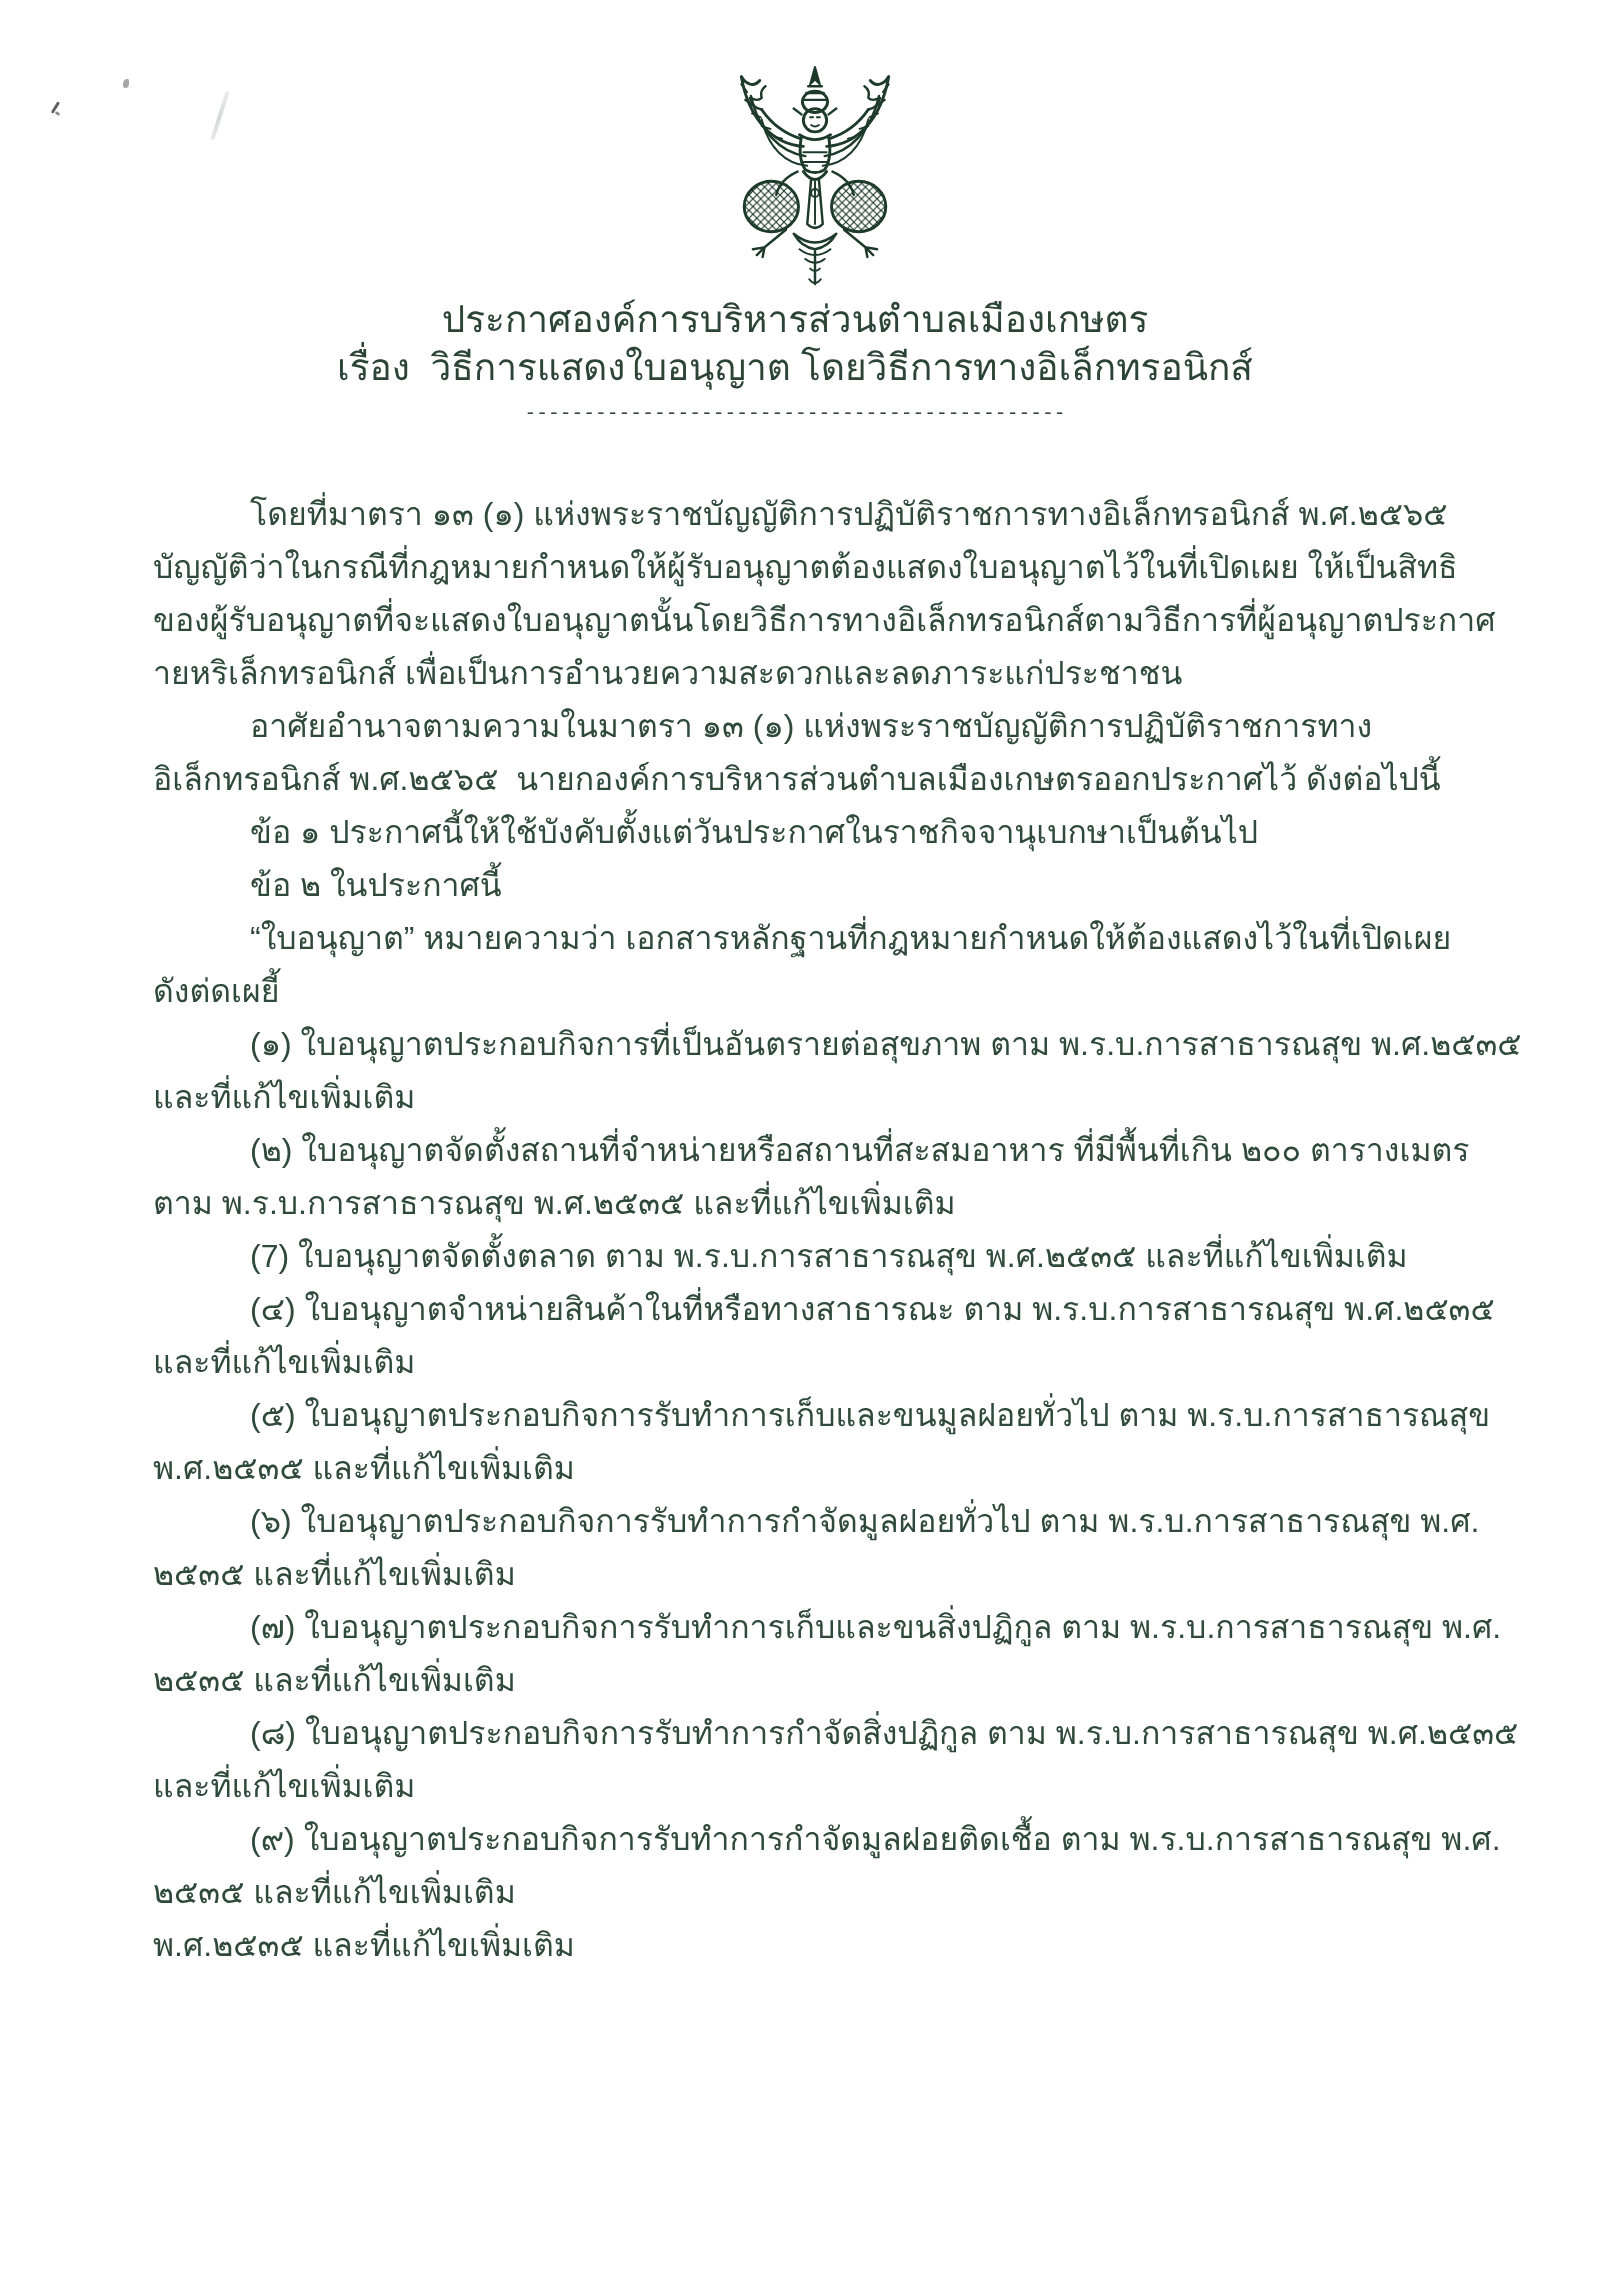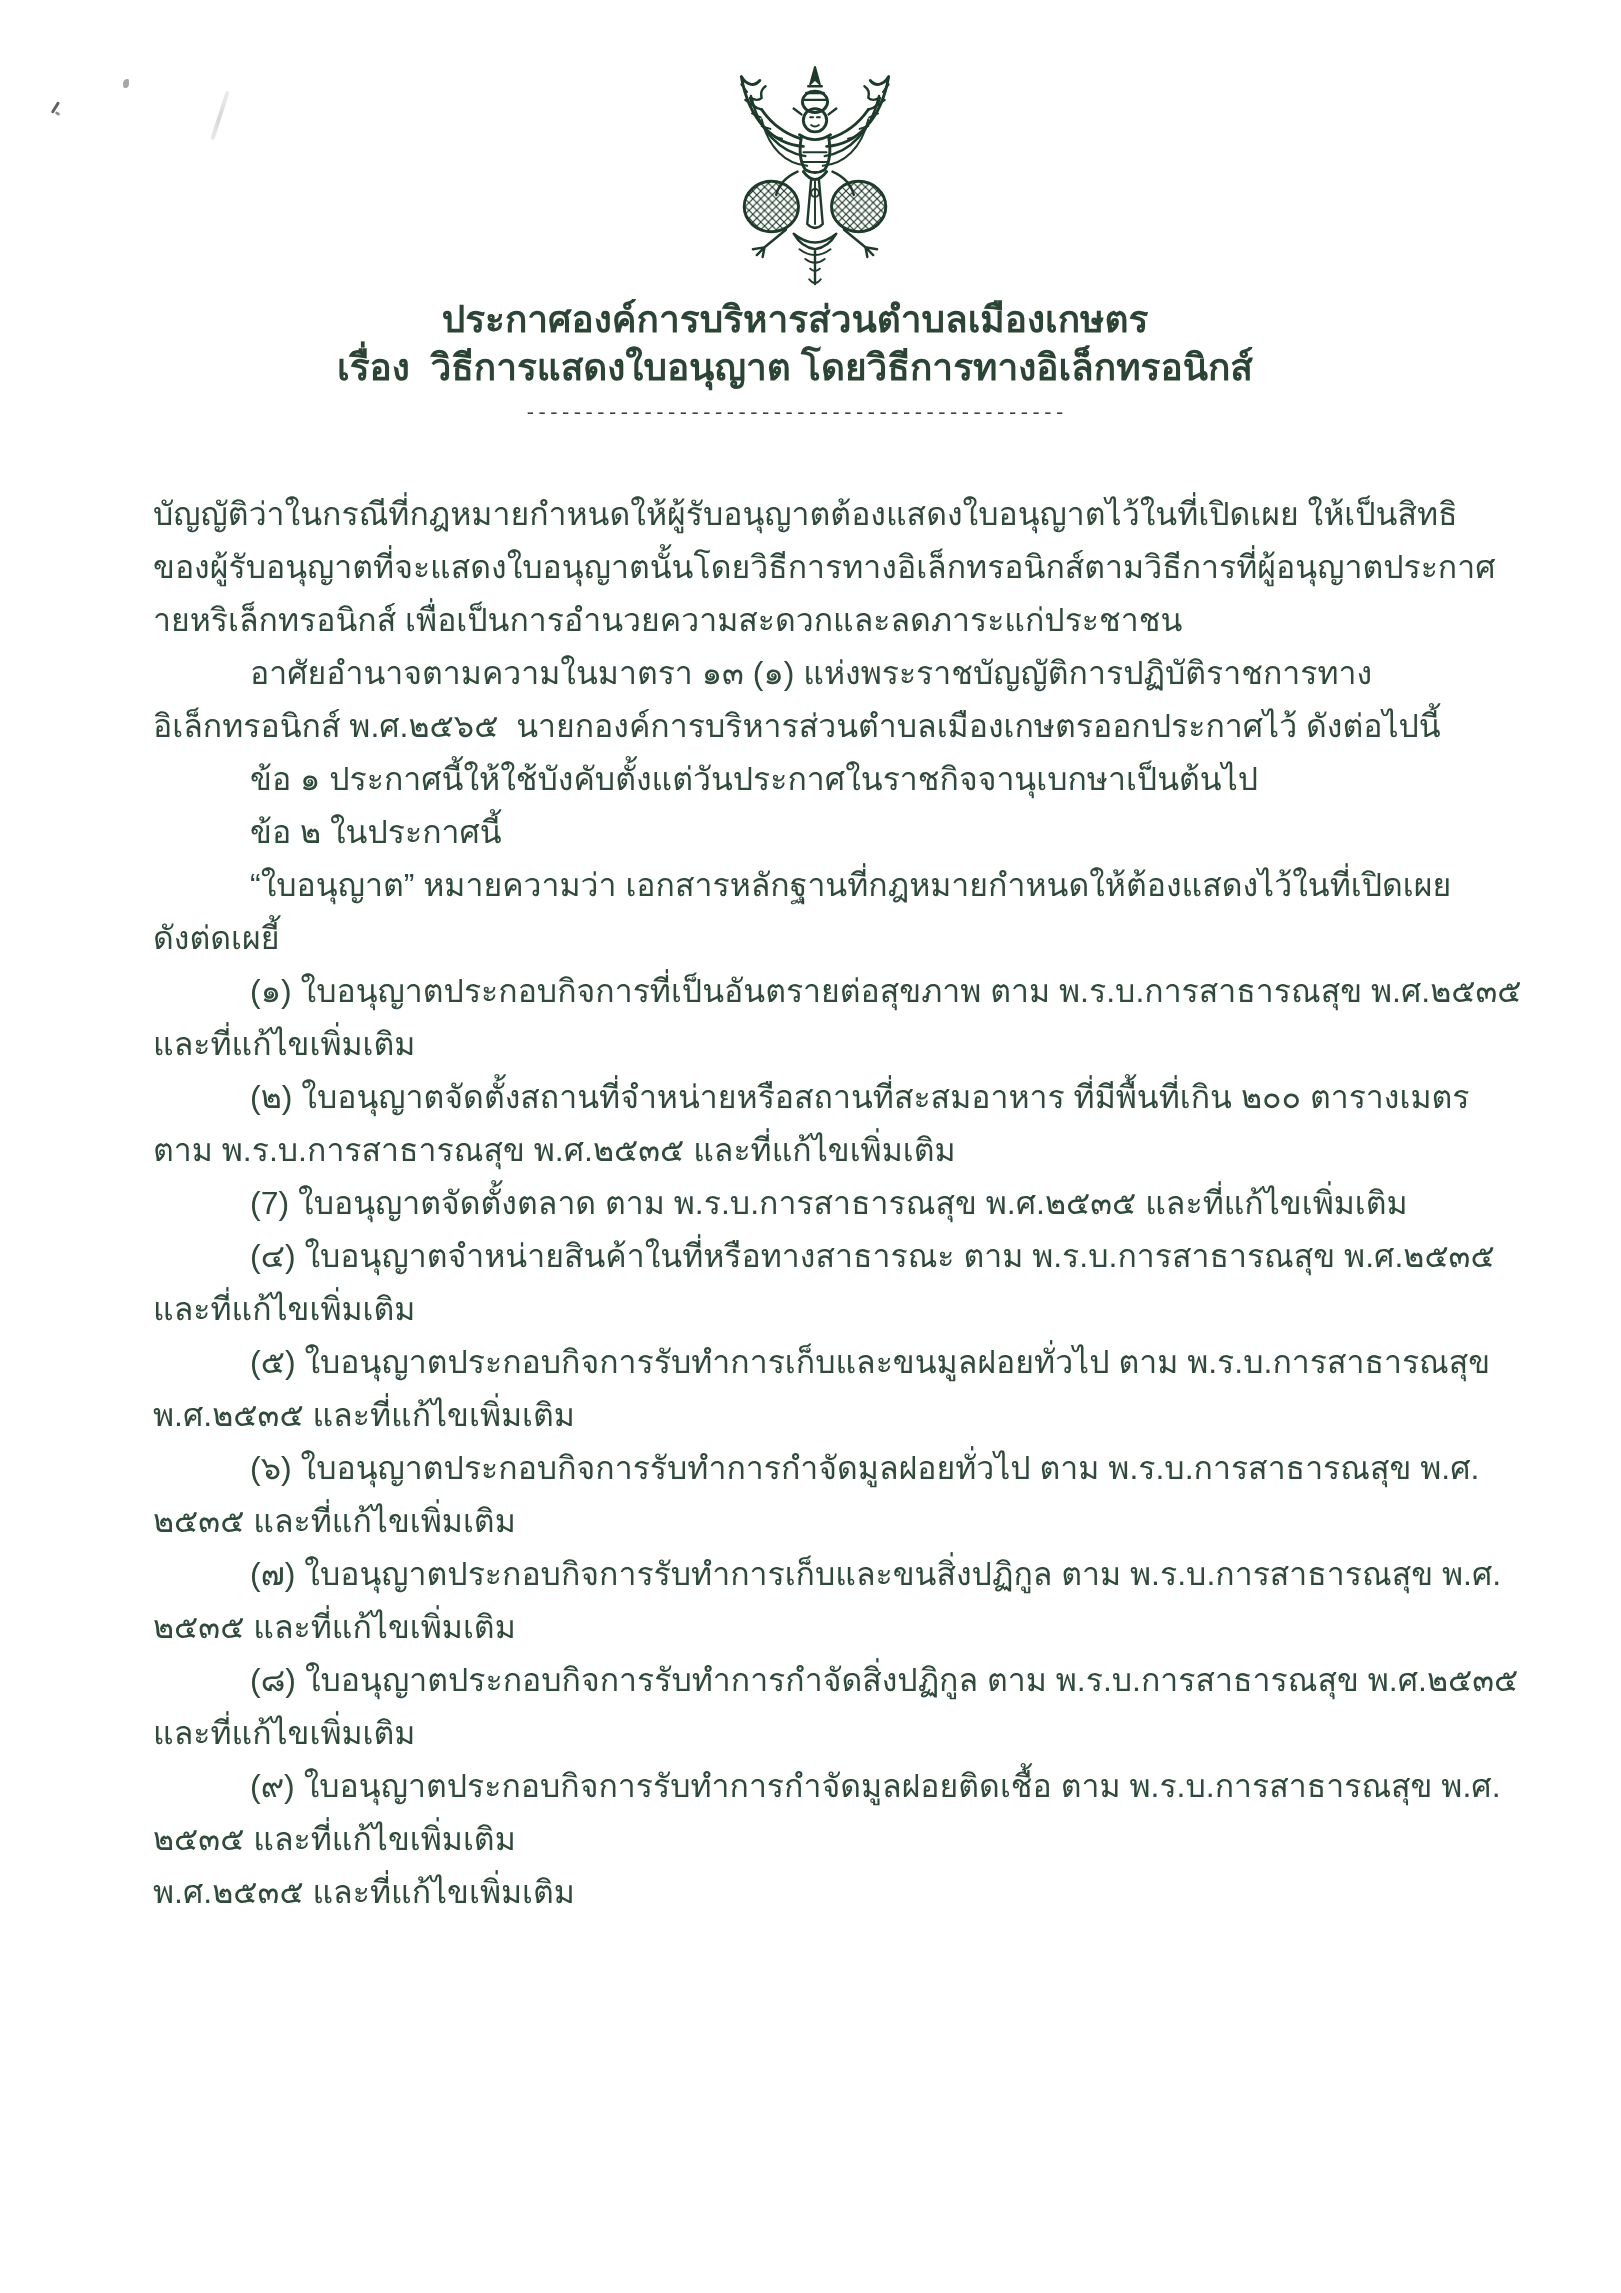--- a/index.html
+++ b/index.html
@@ -22,21 +22,21 @@
   }
   .title-block {
     position: absolute;
     top: 296px;
     left: 0;
     width: 1590px;
     text-align: center;
   }
   .title-line {
     font-size: 37px;
-    font-weight: bold;
+    font-weight: normal;
     line-height: 48px;
     color: #2c4435;
     white-space: pre;
   }
   .divider {
     margin-top: 10.8px;
     font-family: "Liberation Mono", monospace;
     font-size: 19.6px;
     letter-spacing: 0px;
     line-height: 23.5px;
@@ -147,20 +147,21 @@
     </g>
   </svg>
 
   <div class="title-block">
     <div class="title-line">ประกาศองค์การบริหารส่วนตำบลเมืองเกษตร</div>
     <div class="title-line">เรื่อง  วิธีการแสดงใบอนุญาต โดยวิธีการทางอิเล็กทรอนิกส์</div>
     <div class="divider">----------------------------------------------</div>
   </div>
 
   <div class="body-text">
+      <div class="line indent">โดยที่มาตรา ๑๓ (๑) แห่งพระราชบัญญัติการปฏิบัติราชการทางอิเล็กทรอนิกส์ พ.ศ.๒๕๖๕</div>
       <div class="line">บัญญัติว่าในกรณีที่กฎหมายกำหนดให้ผู้รับอนุญาตต้องแสดงใบอนุญาตไว้ในที่เปิดเผย ให้เป็นสิทธิ</div>
       <div class="line">ของผู้รับอนุญาตที่จะแสดงใบอนุญาตนั้นโดยวิธีการทางอิเล็กทรอนิกส์ตามวิธีการที่ผู้อนุญาตประกาศ</div>
       <div class="line">ายหริเล็กทรอนิกส์ เพื่อเป็นการอำนวยความสะดวกและลดภาระแก่ประชาชน</div>
       <div class="line indent">อาศัยอำนาจตามความในมาตรา ๑๓ (๑) แห่งพระราชบัญญัติการปฏิบัติราชการทาง</div>
       <div class="line">อิเล็กทรอนิกส์ พ.ศ.๒๕๖๕  นายกองค์การบริหารส่วนตำบลเมืองเกษตรออกประกาศไว้ ดังต่อไปนี้</div>
       <div class="line indent">ข้อ ๑ ประกาศนี้ให้ใช้บังคับตั้งแต่วันประกาศในราชกิจจานุเบกษาเป็นต้นไป</div>
       <div class="line indent">ข้อ ๒ ในประกาศนี้</div>
       <div class="line indent">“ใบอนุญาต” หมายความว่า เอกสารหลักฐานที่กฎหมายกำหนดให้ต้องแสดงไว้ในที่เปิดเผย</div>
       <div class="line">ดังต่ดเผยี้</div>
       <div class="line indent">(๑) ใบอนุญาตประกอบกิจการที่เป็นอันตรายต่อสุขภาพ ตาม พ.ร.บ.การสาธารณสุข พ.ศ.๒๕๓๕</div>

